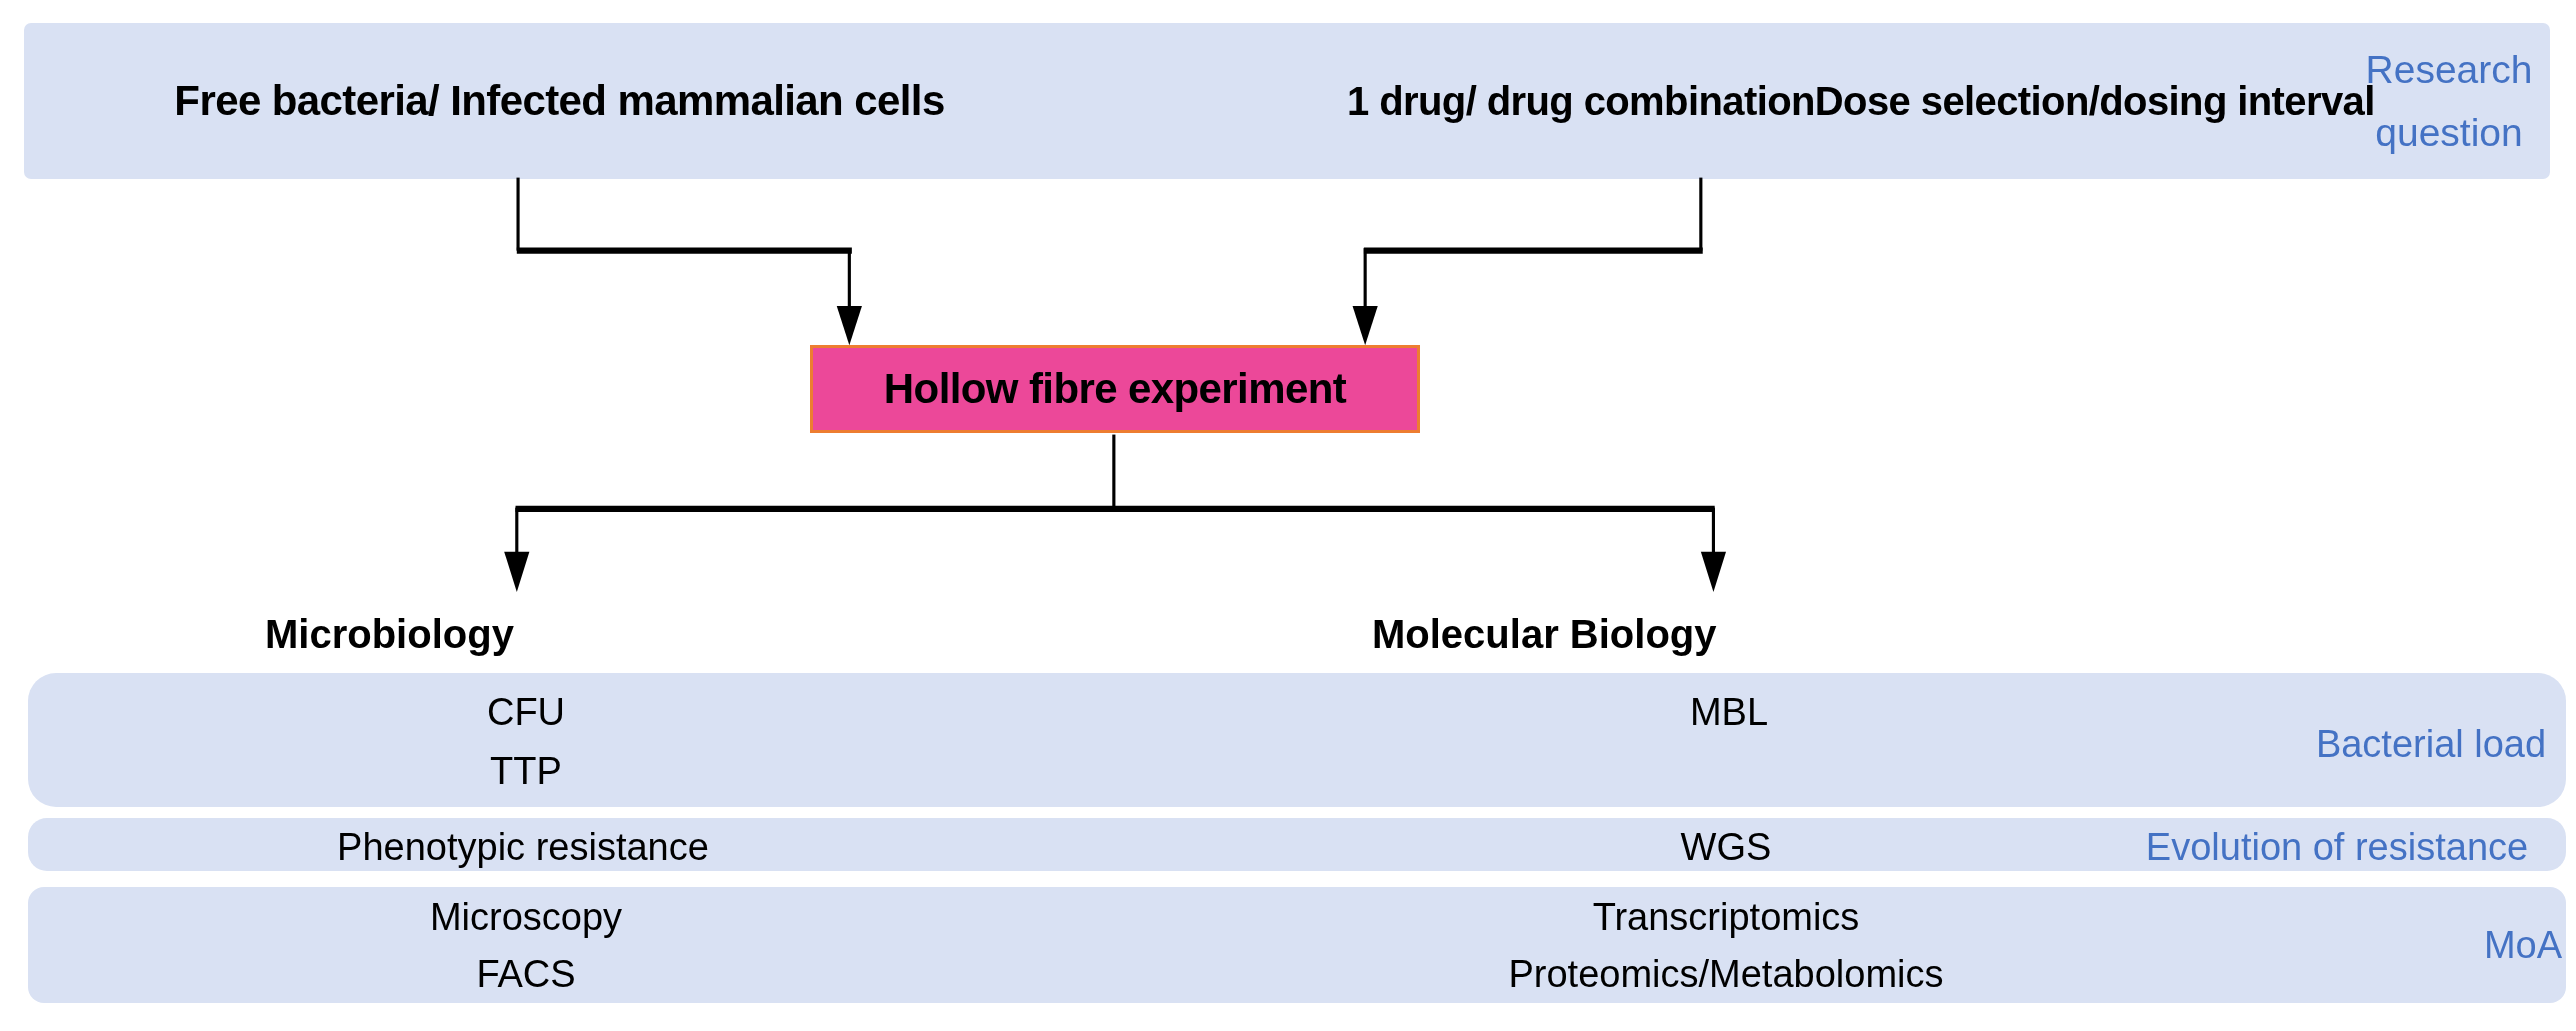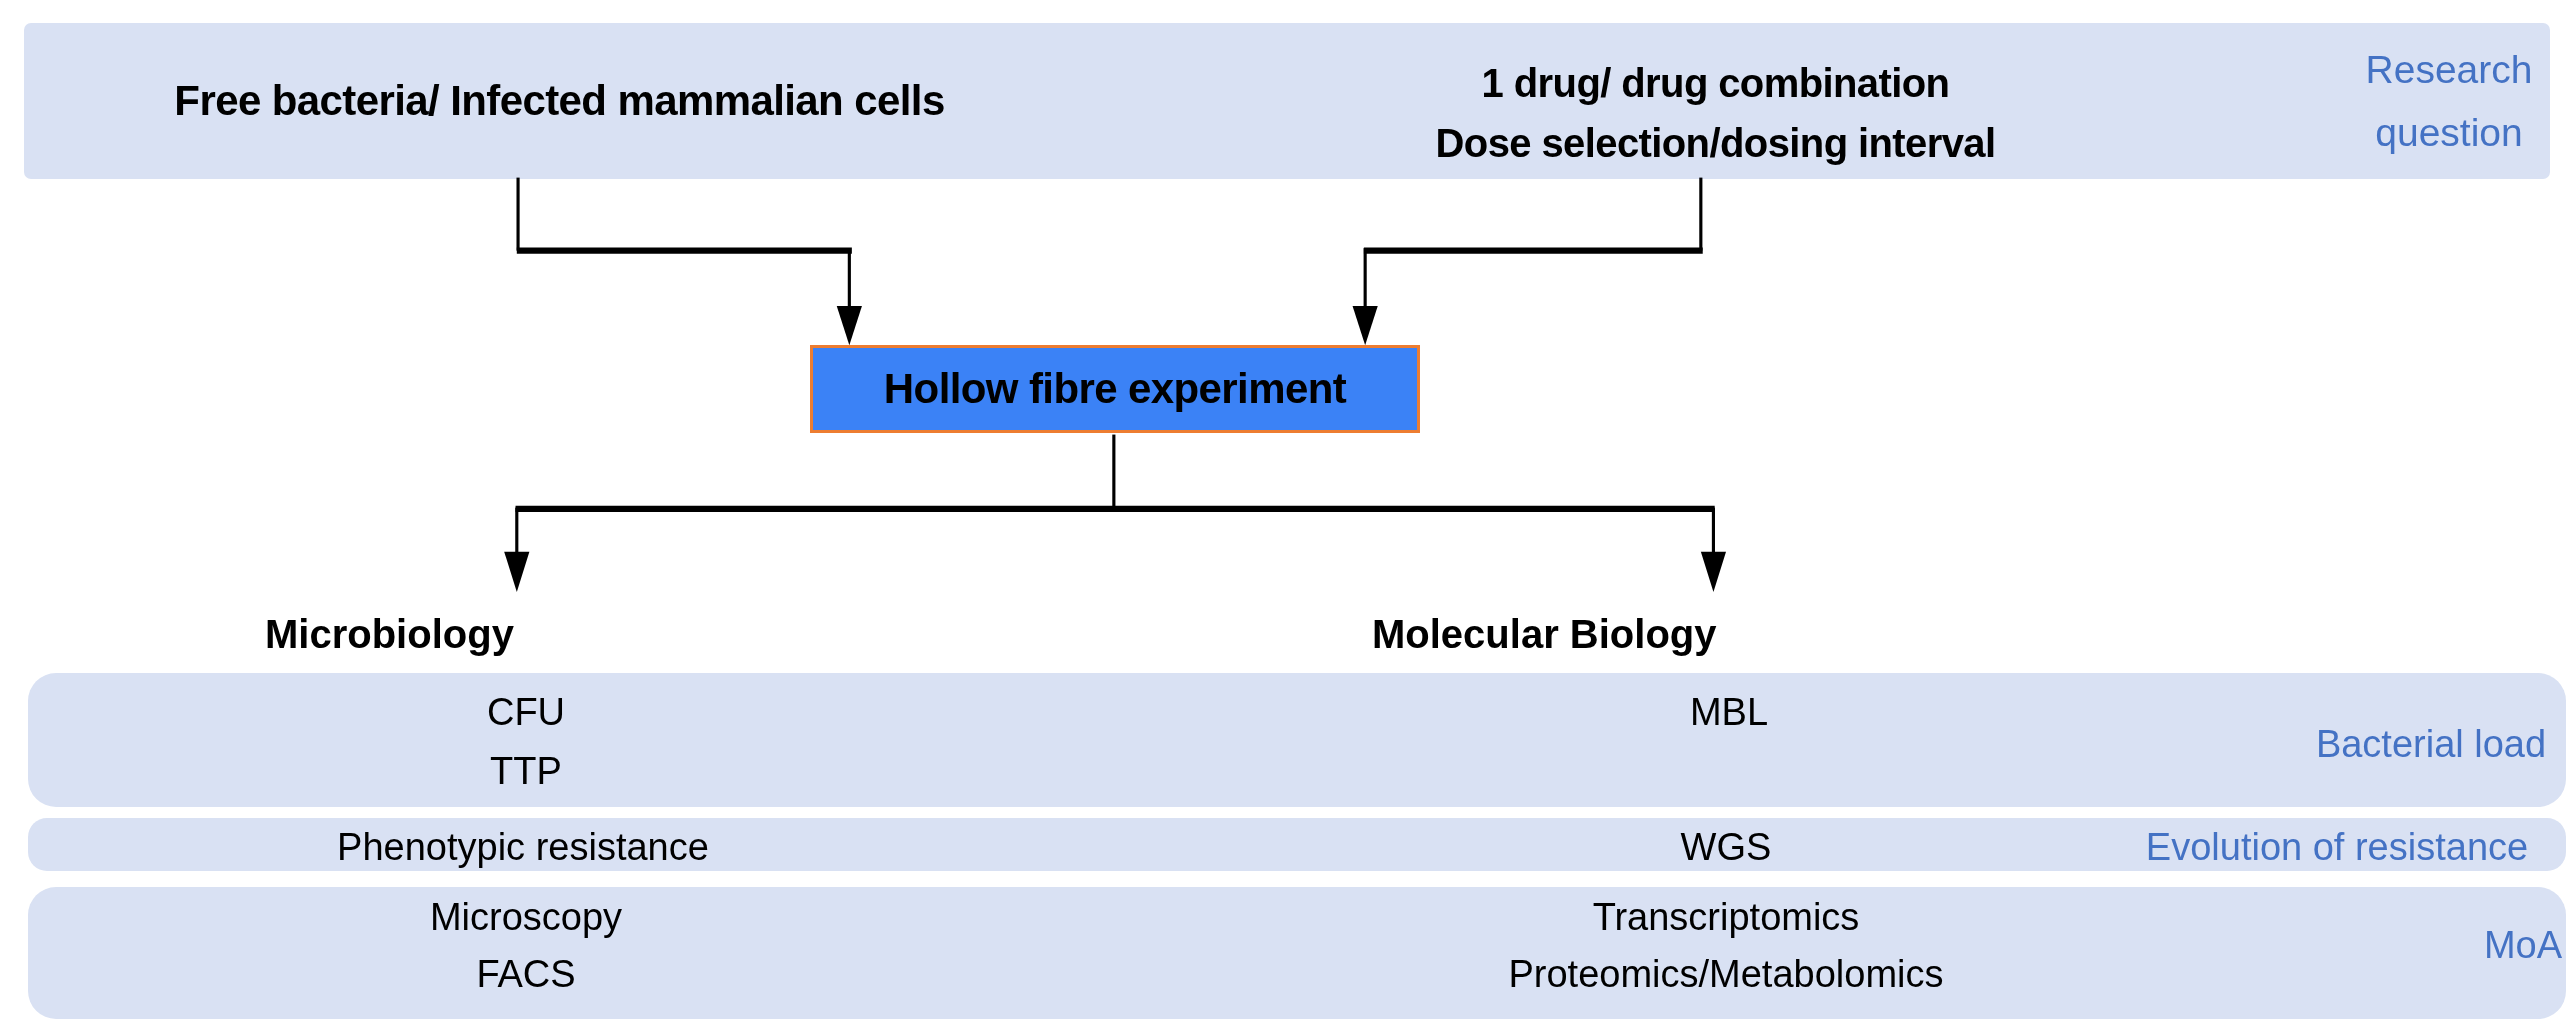--- a/index.html
+++ b/index.html
@@ -24,59 +24,58 @@
     position:absolute;left:24px;top:23px;width:2526px;height:156px;
     background:var(--band-bg);border-radius:7px;
   }
   .banner-left{
     position:absolute;left:85px;top:0;width:901px;height:100%;
     display:flex;align-items:center;justify-content:center;
     font-size:42px;font-weight:700;letter-spacing:-0.6px;white-space:nowrap;
   }
   .banner-center{
     position:absolute;left:1323px;top:0;width:737px;height:100%;
-    display:flex;flex-direction:column;align-items:center;justify-content:center;
+    display:flex;flex-direction:row;align-items:center;
     font-size:40px;font-weight:700;letter-spacing:-0.6px;line-height:60px;white-space:nowrap;
     text-align:center;
-    margin-top:12px;
   }
   .banner-right{
     position:absolute;left:2236px;top:0;width:378px;height:100%;
     display:flex;flex-direction:column;align-items:center;justify-content:center;
     font-size:39px;font-weight:400;line-height:63px;color:var(--accent-blue);
     text-align:center;white-space:nowrap;
   }
   
   svg.connectors{position:absolute;left:0;top:0;width:2576px;height:1031px;}
   .conn{stroke:var(--line-color);fill:none;}
   .conn-thin{stroke-width:5px;}
   .conn-thick{stroke-width:10px;}
   .arrowhead{fill:var(--line-color);stroke:none;}
   
   .hollow-box{
     position:absolute;left:810px;top:345px;width:610px;height:88px;
-    background:#3b82f6;border:3.8px solid var(--accent-orange);
+    background:#ec4899;border:3.8px solid var(--accent-orange);
     display:flex;align-items:center;justify-content:center;
     font-size:42px;font-weight:700;letter-spacing:-0.6px;white-space:nowrap;
   }
   
   .branch-header{
     position:absolute;top:612px;width:510px;
     font-size:40px;font-weight:700;text-align:left;white-space:nowrap;
   }
   .branch-header.left{left:265px;}
   .branch-header.right{left:1372px;}
   
   .band{
     position:absolute;left:28px;width:2538px;
     background:var(--band-bg);
   }
   .band-1{top:673px;height:134px;border-radius:28px;}
   .band-2{top:818px;height:53px;border-radius:19px;}
-  .band-3{top:887px;height:132px;border-radius:28px;}
+  .band-3{top:887px;height:116px;border-radius:16px;}
   .band-item{
     position:absolute;font-size:38px;font-weight:400;text-align:center;white-space:nowrap;
   }
   .band-label{
     position:absolute;font-size:38px;font-weight:400;text-align:center;white-space:nowrap;
     color:var(--accent-blue);
   }
 </style>
 </head>
 <body>

